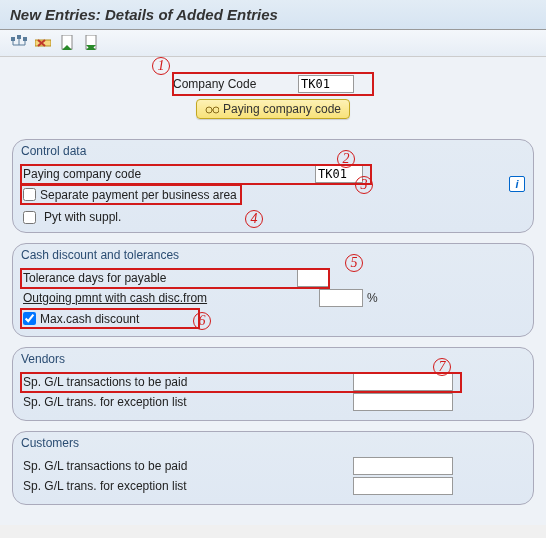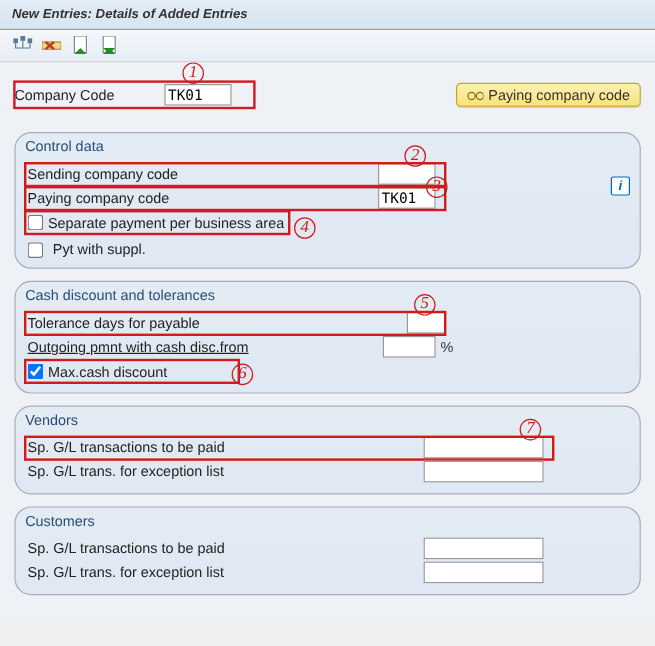--- a/index.html
+++ b/index.html
@@ -9,21 +9,21 @@
   background: #f0f0f0;
   width: 546px;
   height: 538px;
   overflow: hidden;
 }
 .title-bar {
   background: linear-gradient(#e2ecf5, #d6e4f2);
   padding: 6px 10px;
   font-style: italic;
   font-weight: bold;
-  font-size: 11px;
+  font-size: 15px;
   color: #333;
   border-bottom: 1px solid #999;
 }
 .toolbar {
   background: linear-gradient(#f4f7fb, #e6edf5);
   padding: 4px 10px;
   border-bottom: 1px solid #ccc;
   display: flex;
   gap: 6px;
   align-items: center;
@@ -127,21 +127,21 @@
         <rect x="2" y="0" width="10" height="14" fill="#fff" stroke="#888"></rect>
         <polygon points="2,10 7,15 12,10" fill="#2a8a2a" transform="rotate(180 7 12.5)"></polygon>
         <polygon points="2,10 12,10 7,15" fill="#2a8a2a"></polygon>
       </svg>
   </span>
 </div>
 
 <div class="content">
 
   <div class="top-area">
-    <div class="row" style="justify-content:space-between;">
+    <div class="row" style="justify-content:flex-end;flex-direction:column;">
       <span class="red-box red-box-pad" style="height:22px; width:200px;">
         <span class="label" style="width:125px;">Company Code</span>
         <input class="input" style="width: 56px;" value="TK01">
       </span>
       <button class="yellow-btn">
         <svg width="14" height="12">
             <circle cx="4" cy="7" r="3" fill="none" stroke="#8a6d1b"></circle>
             <circle cx="11" cy="7" r="3" fill="none" stroke="#8a6d1b"></circle>
             <line x1="7" y1="7" x2="8" y2="7" stroke="#8a6d1b"></line>
           </svg>
@@ -150,26 +150,20 @@
     </div>
     <span class="anno" style="left:140px; top:-10px;">
         <span class="anno-circle">1</span>
       </span>
   </div>
 
   <div class="groups-area">
 
     <div class="group-box">
       <div class="group-title">Control data</div>
-      <div class="group-row">
-        <span class="red-box" style="width:350px; height:19px; position:relative;">
-          <span class="label" style="width:294px; padding-left:2px;">Sending company code</span>
-          <input class="input" style="width: 48px;" value="">
-        </span>
-      </div>
       <div class="group-row" style="position:relative;">
         <span class="red-box" style="width:350px; height:19px;">
           <span class="label" style="width:294px; padding-left:2px;">Paying company code</span>
           <input class="input" style="width: 48px;" value="TK01">
         </span>
       </div>
       <div class="cb-wrap">
         <span class="red-box" style="padding-right:4px; height:19px;">
           <input type="checkbox" style="margin: 0px 4px 0px 2px;">
           <span class="label">Separate payment per business area</span>
@@ -187,21 +181,21 @@
           <span class="anno-circle">3</span>
         </span>
       <span class="anno" style="left:232px; top:70px;">
           <span class="anno-circle">4</span>
         </span>
     </div>
 
     <div class="group-box">
       <div class="group-title">Cash discount and tolerances</div>
       <div class="group-row">
-        <span class="red-box" style="width:350px; height:19px;justify-content:space-between;">
+        <span class="red-box" style="width:308px; height:19px;justify-content:space-between;">
           <span class="label" style="width:310px; padding-left:2px;">Tolerance days for payable</span>
           <input class="input" style="width: 32px;" value="">
         </span>
       </div>
       <div class="group-row">
         <span class="label" style="width:298px; padding-left:2px;text-decoration:underline;">Outgoing pmnt with cash disc.from</span>
         <input class="input" style="width: 44px;" value="">
         <span class="pct">%</span>
       </div>
       <div class="cb-wrap">

